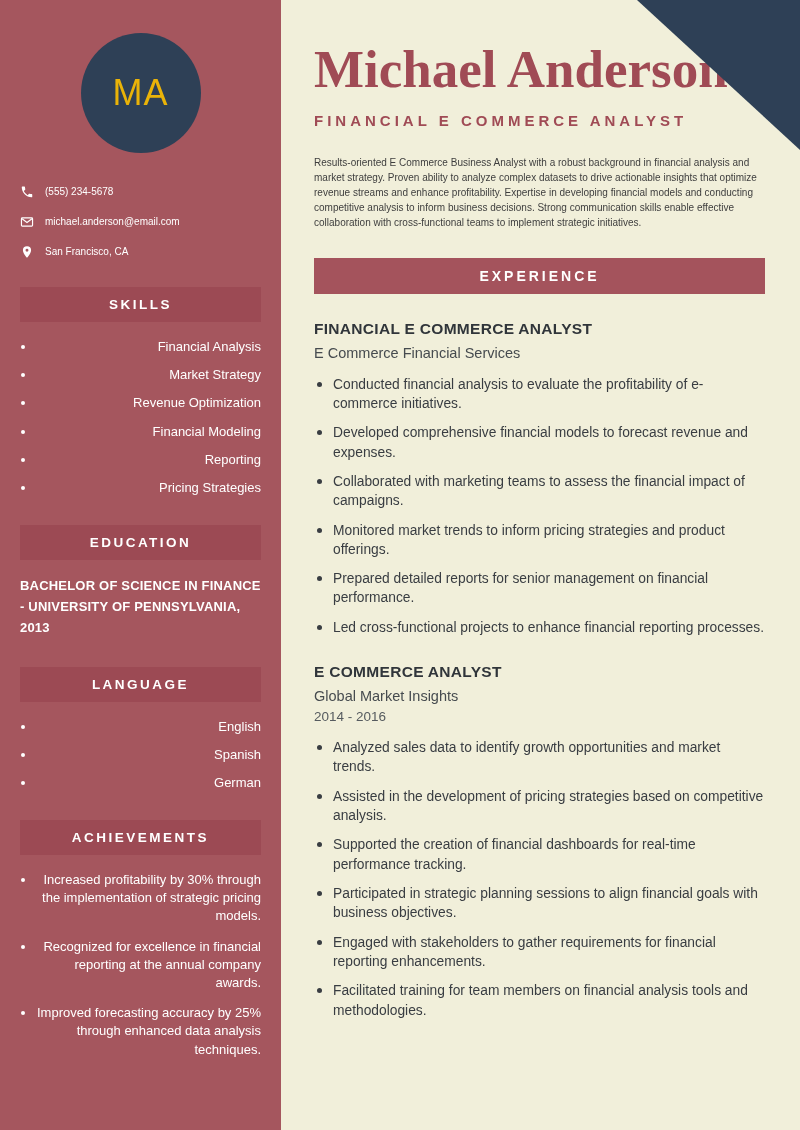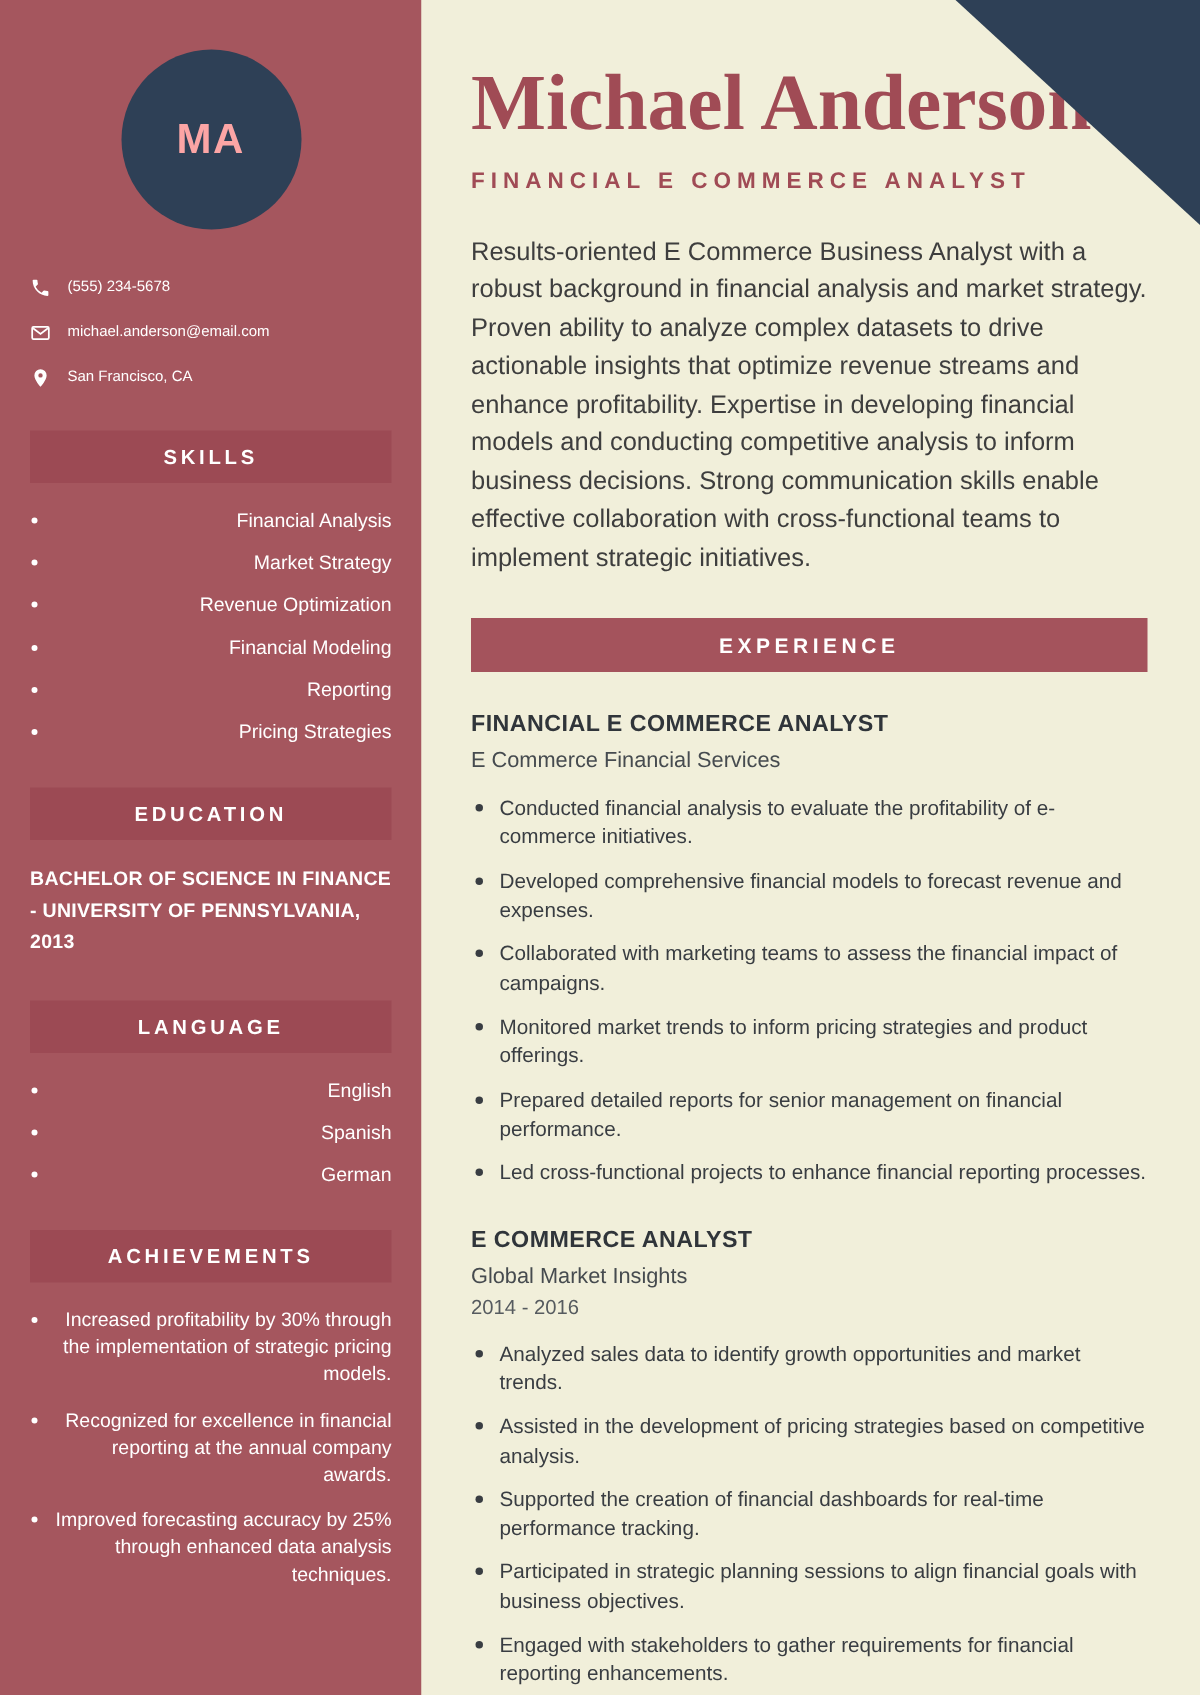--- a/index.html
+++ b/index.html
@@ -21,21 +21,21 @@
     padding: 33px 20px 20px 20px;
   }
   .avatar {
     width: 120px; height: 120px;
     border-radius: 50%;
     background: var(--navy, #2E4056);
     margin: 0 auto;
     display: flex; align-items: center; justify-content: center;
   }
   .avatar span {
-    font-size: 28px; font-weight: 700; letter-spacing: 1px; color: #fca5a5;
+    font-size: 36px; font-weight: 400; letter-spacing: 1px; color: #eab308;
   }
   .contact { list-style: none; margin-top: 32px; }
   .contact li {
     display: flex; align-items: center;
     font-size: 10px; margin-bottom: 16px; line-height: 1.2;
   }
   .cicon { width: 14px; height: 14px; margin-right: 11px; flex: 0 0 14px; display: inline-flex; }
   .cicon svg { width: 14px; height: 14px; }
 
   .band {
@@ -76,21 +76,21 @@
     color: var(--accent, #A04B55);
     line-height: 1.05;
   }
   .subtitle {
     margin-top: 14px;
     font-size: 15px; font-weight: 700; letter-spacing: 4px;
     color: var(--accent, #A04B55);
   }
   .summary {
     margin-top: 26px;
-    font-size: 17px; line-height: 1.5; color: #3E3E3E;
+    font-size: 10px; line-height: 1.5; color: #3E3E3E;
     max-width: 452px;
   }
   .exp-band {
     margin-top: 28px;
     background: var(--band-bg2, #A4535C);
     height: 36px;
     display: flex; align-items: center; justify-content: center;
     color: #fff; font-size: 14px; font-weight: 700; letter-spacing: 3px;
   }
   .job { margin-top: 26px; }

